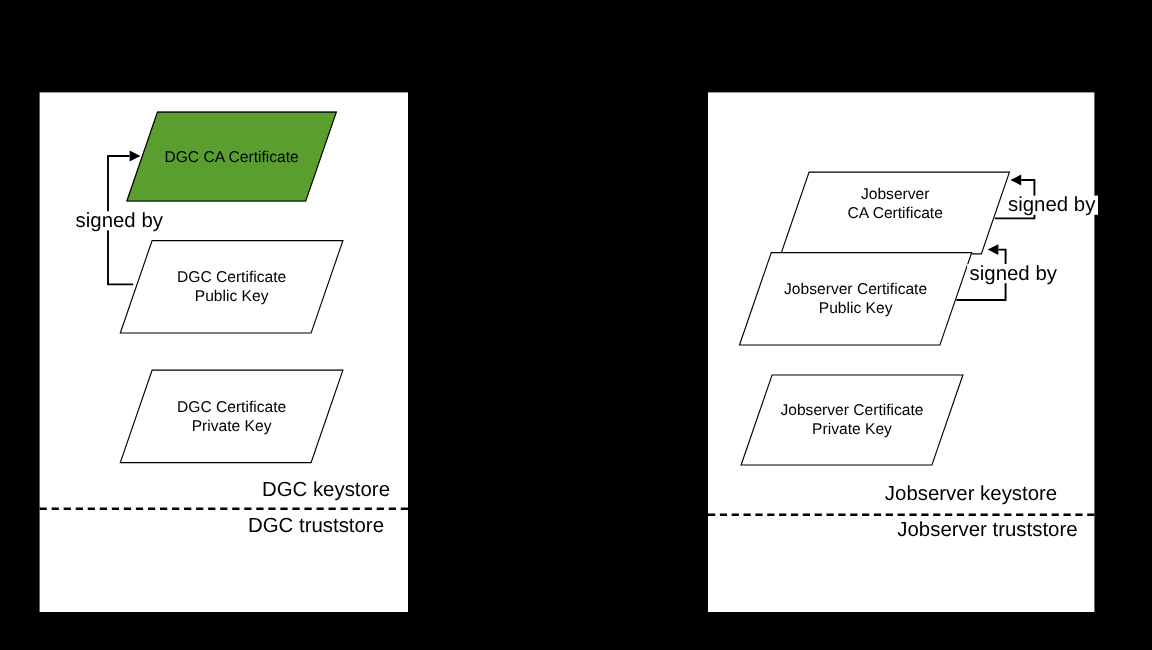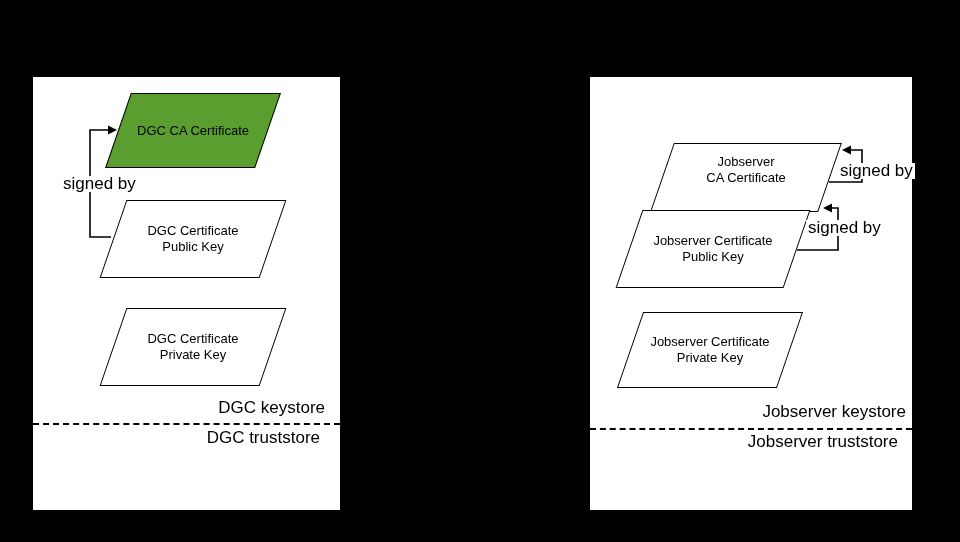--- a/index.html
+++ b/index.html
@@ -140,19 +140,19 @@
   <div class="lbl signed-by" style="left:216px;top:143px;">signed by</div>
 
   <div class="para" style="left:40px;top:235px;width:160px;height:76px;">
     <div class="fill"></div>
     <div class="txt">
       <span>Jobserver Certificate</span>
       <span>Private Key</span>
     </div>
   </div>
 
-  <div class="lbl right" style="right:6px;top:327px;">Jobserver keystore</div>
+  <div class="lbl right" style="right:31px;top:327px;">Jobserver keystore</div>
 
   <div class="dashed" style="top:351px;"></div>
 
   <div class="lbl right" style="right:14px;top:357px;">Jobserver truststore</div>
 
 </div>
 
 </body></html>

